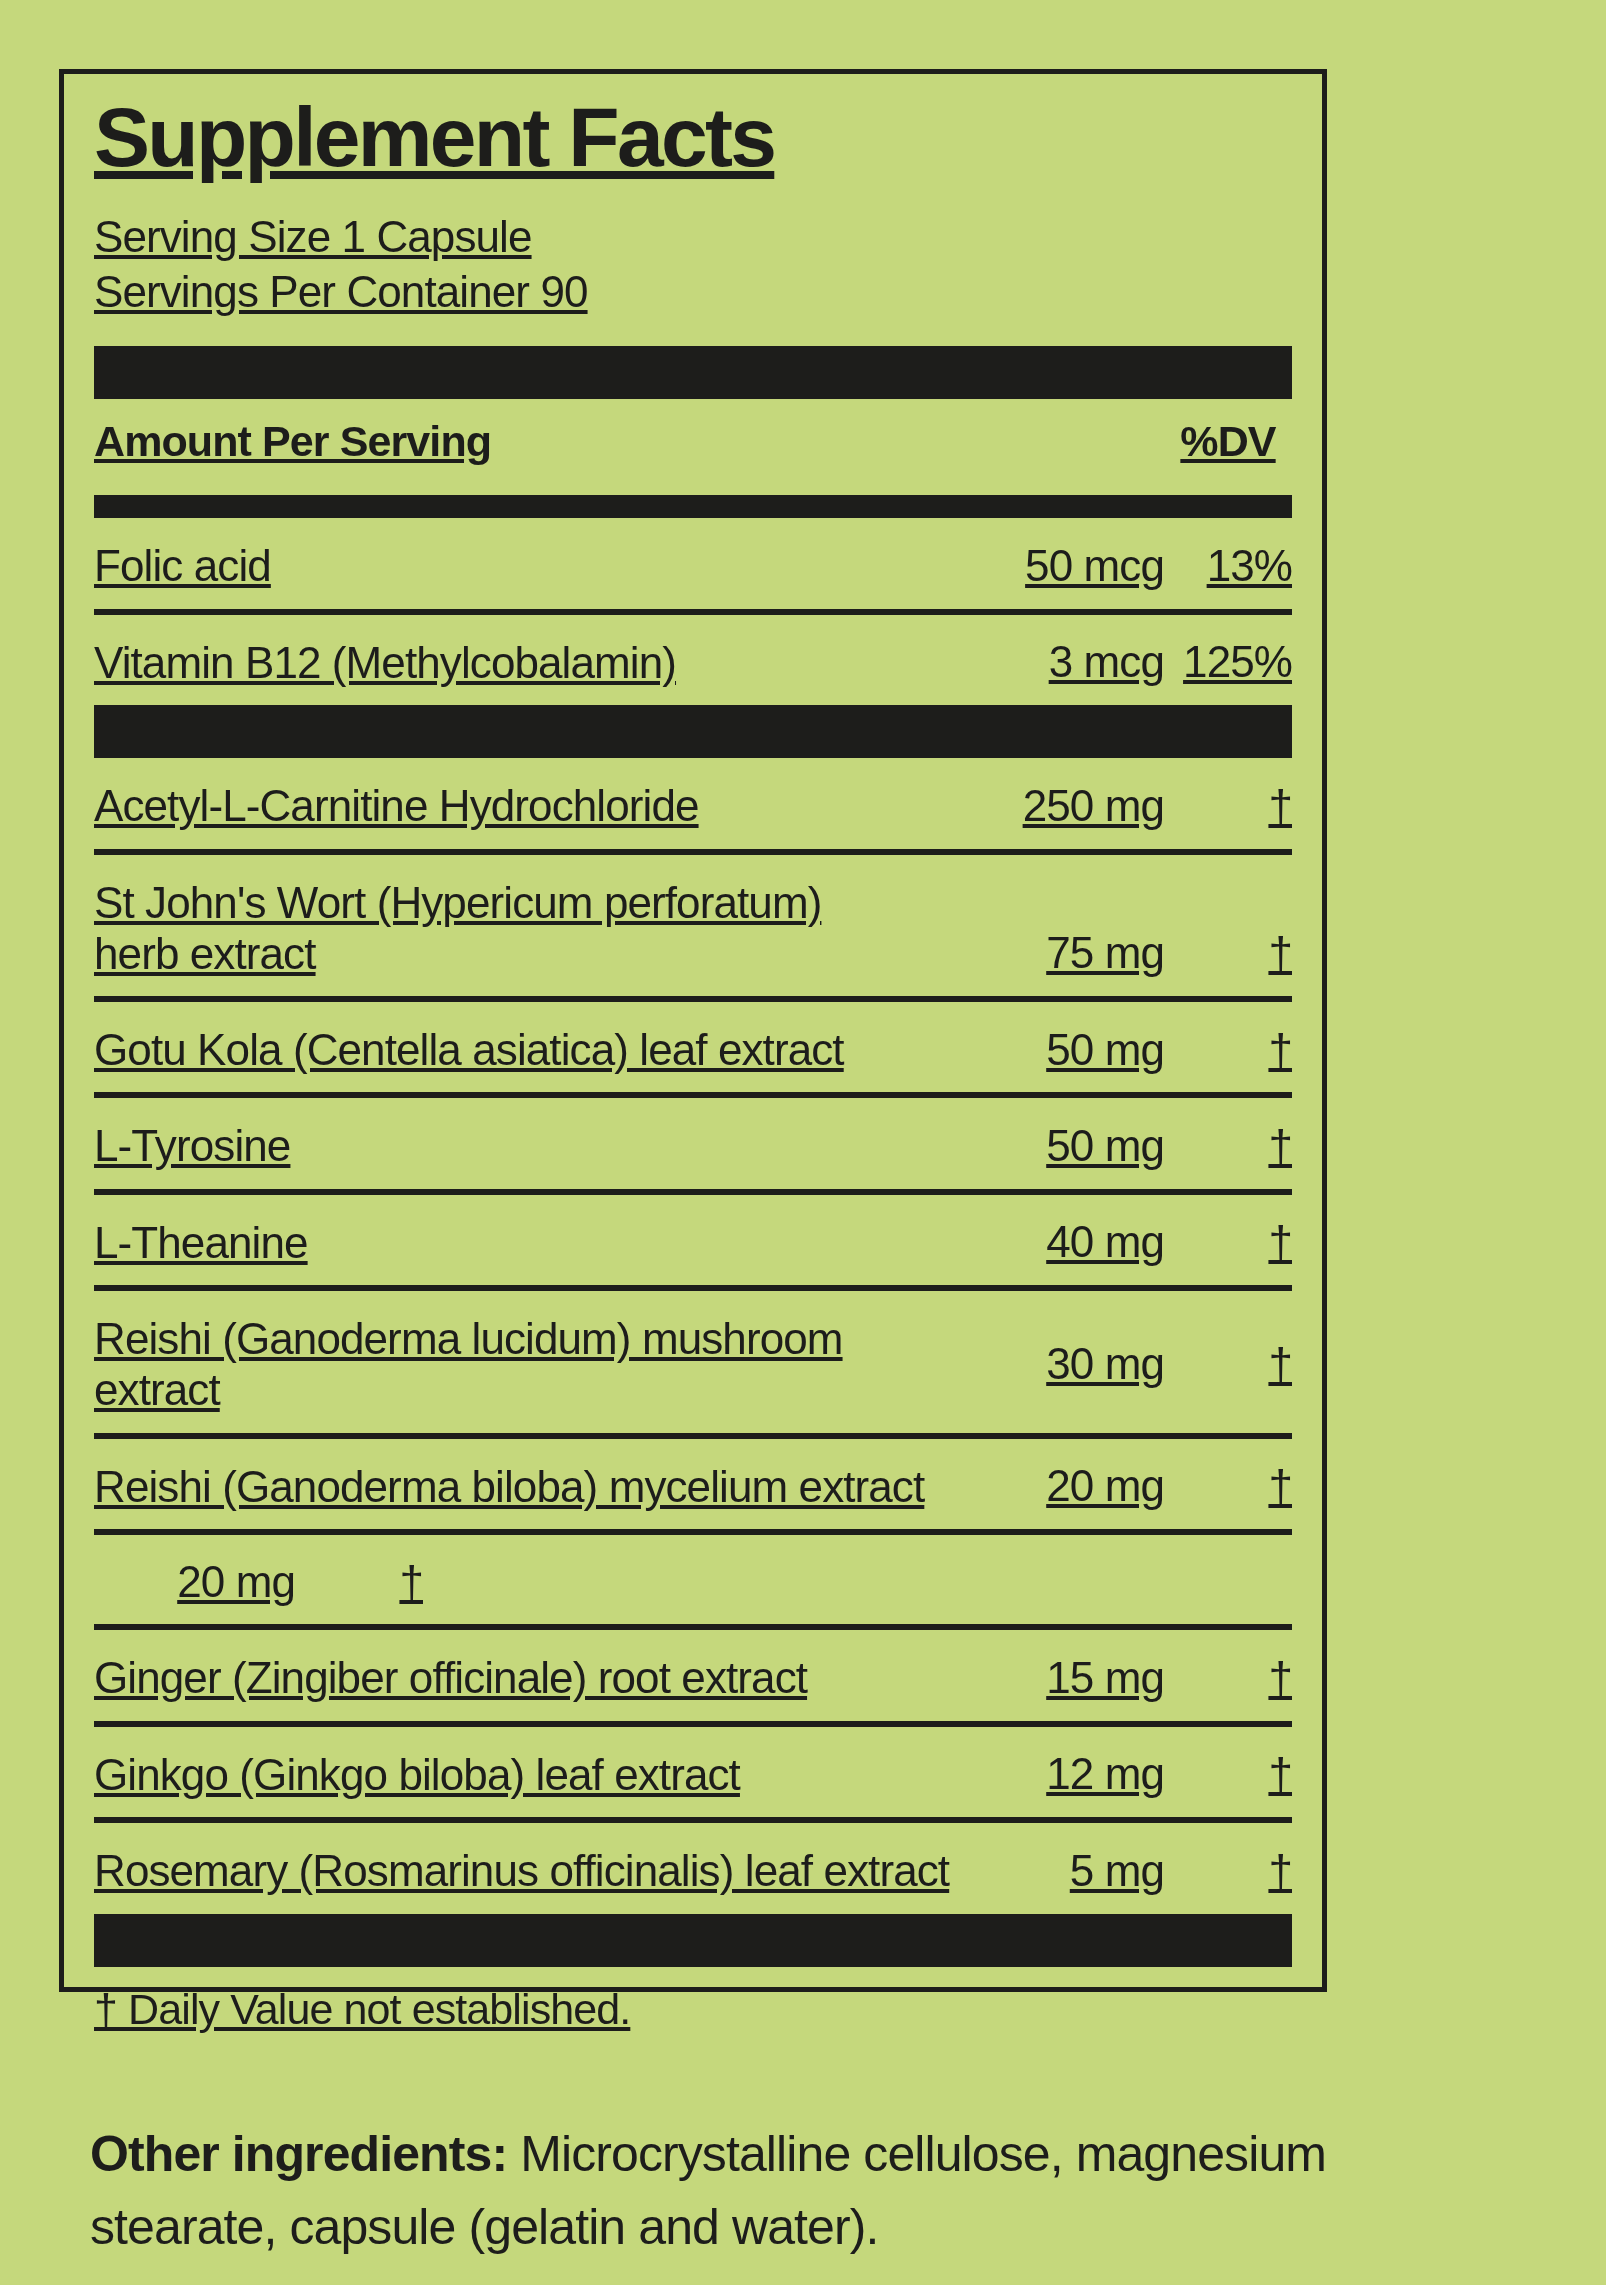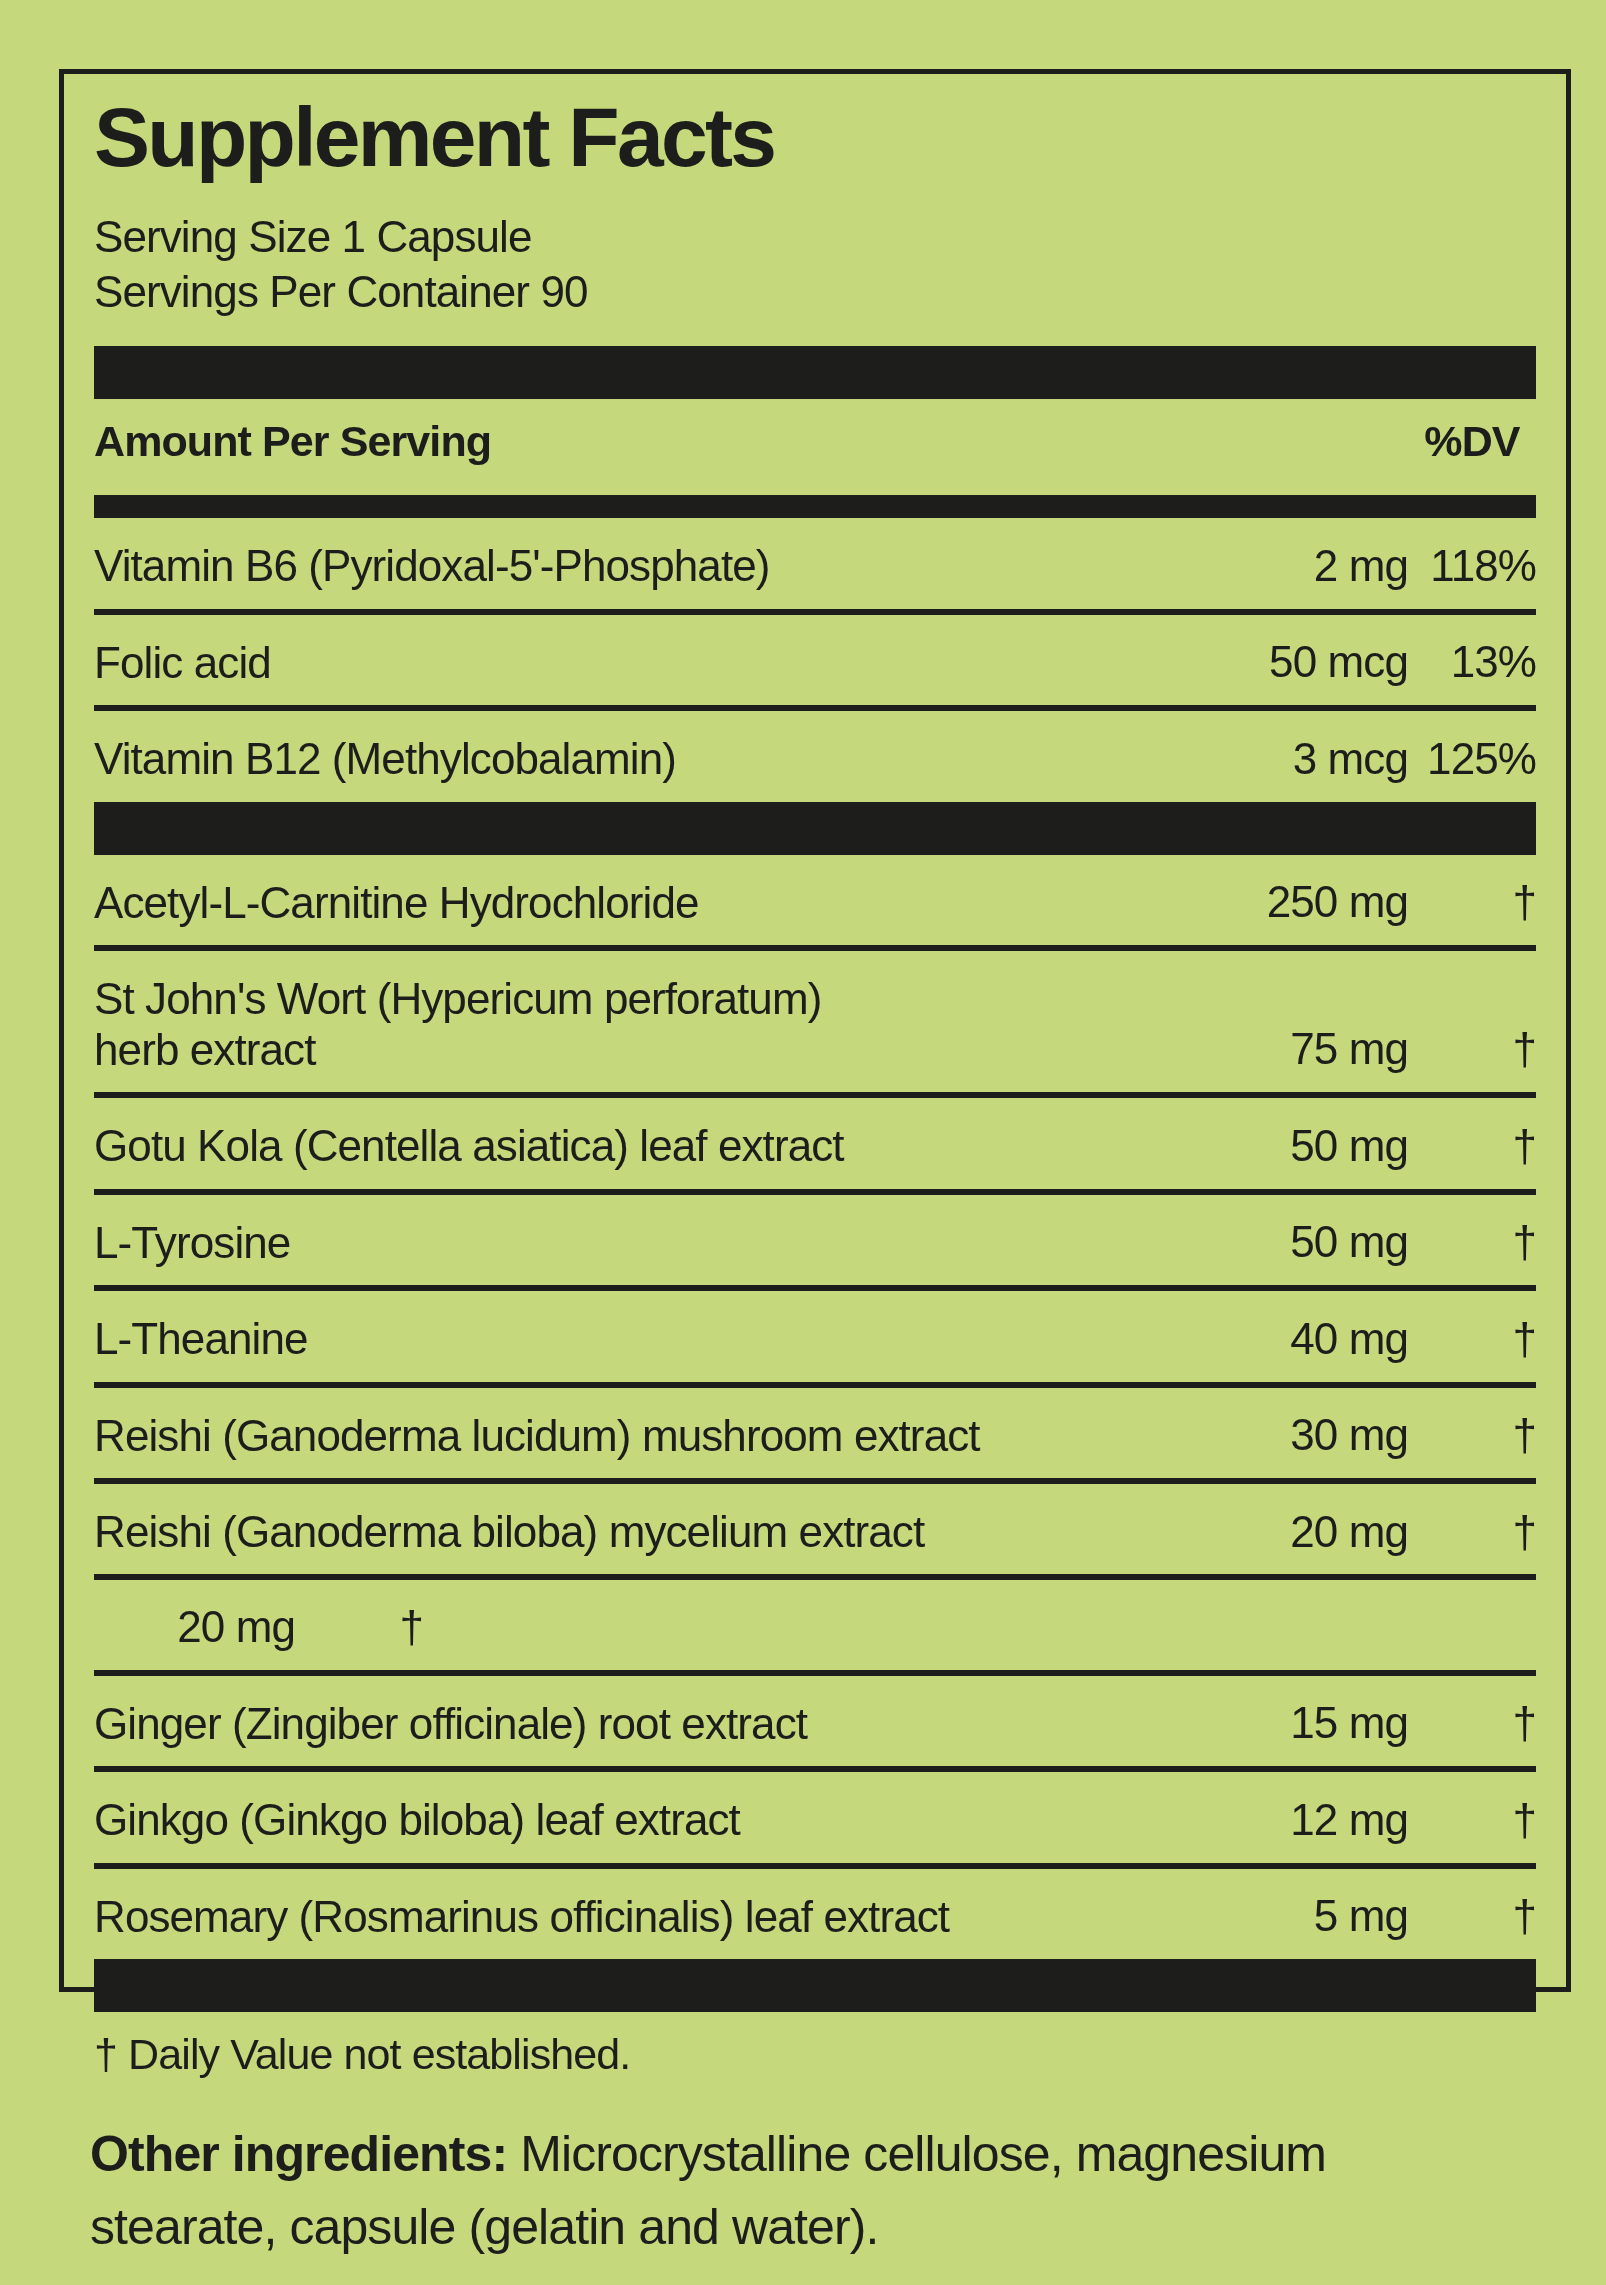--- a/index.html
+++ b/index.html
@@ -12,25 +12,26 @@
     background: #c5d87c;
     font-family: "Liberation Sans", sans-serif;
     color: #1d1d1b;
     position: relative;
     overflow: hidden;
   }
   .facts-box {
     position: absolute;
     left: 59px;
     top: 69px;
-    width: 1512px;
+    width: 1268px;
     height: 1923px;
     box-sizing: border-box;
     border: 5.5px solid #1d1d1b;
     padding: 0 30px;
+    text-decoration: underline;
   }
   .title {
     margin-top: 24px;
     font-size: 84px;
     font-weight: bold;
     letter-spacing: -2.7px;
     line-height: 0.95;
     white-space: nowrap;
   }
   .serving-block {
@@ -100,25 +101,20 @@
   <div class="bar bar-top"></div>
 
   <div class="header-row">
     <div class="hdr-left">Amount Per Serving</div>
     <div class="hdr-right">%DV</div>
   </div>
 
   <div class="bar bar-thin"></div>
 
   <div id="vitamin-rows">
-      <div class="row">
-        <span class="name">Vitamin B6 (Pyridoxal-5'-Phosphate)</span>
-        <span class="amt">2 mg</span>
-        <span class="dv">118%</span>
-      </div>
       <div class="row">
         <span class="name">Folic acid</span>
         <span class="amt">50 mcg</span>
         <span class="dv">13%</span>
       </div>
       <div class="row no-border">
         <span class="name">Vitamin B12 (Methylcobalamin)</span>
         <span class="amt">3 mcg</span>
         <span class="dv">125%</span>
       </div>

